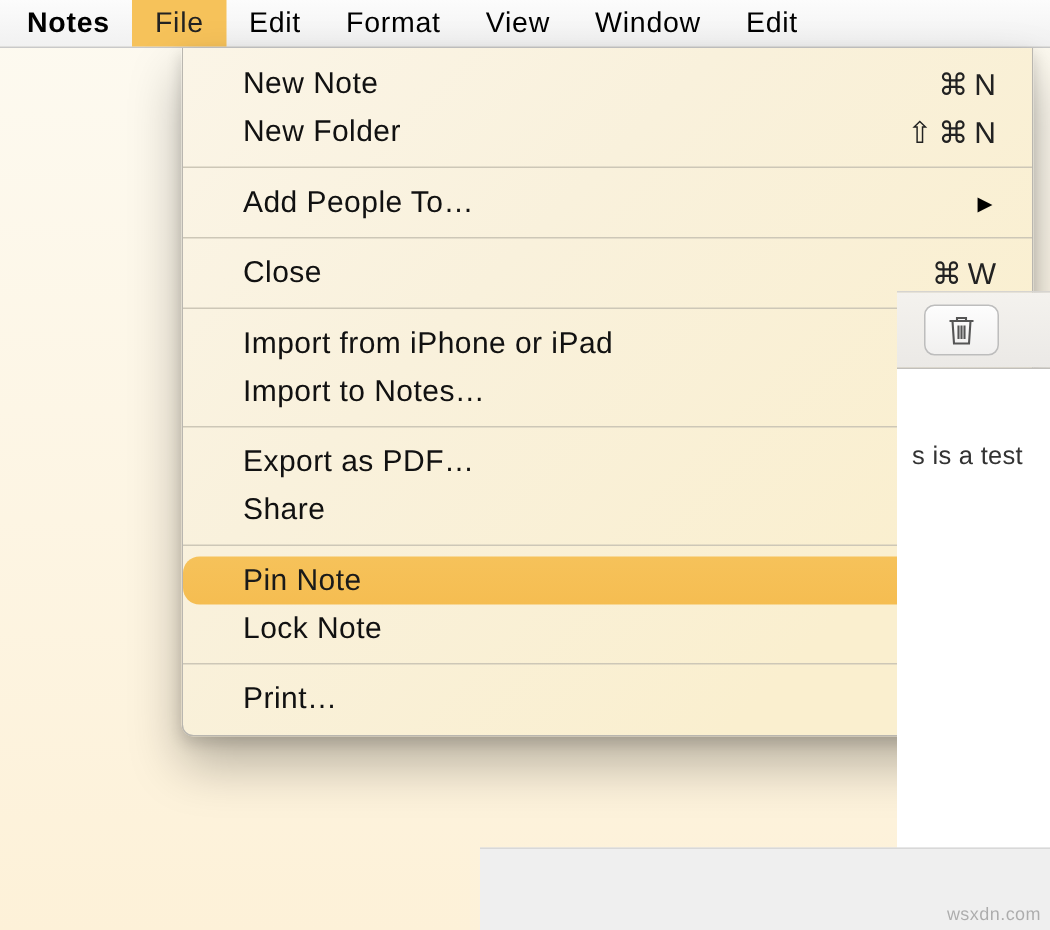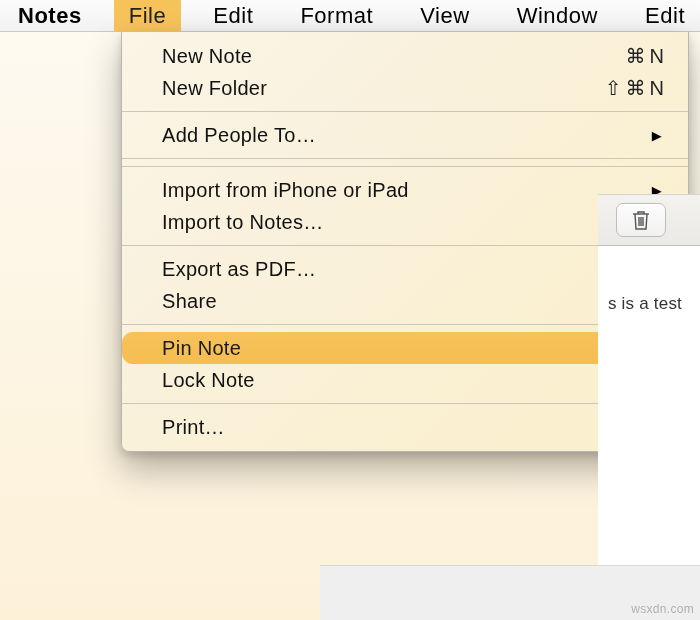--- a/index.html
+++ b/index.html
@@ -15,22 +15,21 @@
       font-family: -apple-system, "Helvetica Neue", Arial, sans-serif;
       background: linear-gradient(to bottom, #fdfaf1 0%, #fdf1d8 100%);
       position: relative;
     }
     .menubar {
       display: flex;
       align-items: stretch;
       height: 32px;
       background: linear-gradient(to bottom, #fcfcfc, #f1f1f1);
       border-bottom: 1px solid #c9c9c9;
-      font-size: 22px;
-      justify-content: space-between;
+      font-size: 19px;
     }
     .menu-title {
       padding: 0 15px;
       display: flex;
       align-items: center;
       cursor: default;
       color: #000;
       letter-spacing: 0.5px;
     }
     .menu-title.appname {
@@ -166,20 +165,24 @@
   <div class="mi">
     <span class="label">New Folder</span>
     <span class="shortcut">⇧⌘N</span>
   </div>
   <div class="sep"></div>
   <div class="mi">
     <span class="label">Add People To…</span>
     <span class="sub">▶</span>
   </div>
   <div class="sep"></div>
+  <div class="mi">
+    <span class="label">Close</span>
+    <span class="shortcut">⌘W</span>
+  </div>
   <div class="sep"></div>
   <div class="mi">
     <span class="label">Import from iPhone or iPad</span>
     <span class="sub">▶</span>
   </div>
   <div class="mi">
     <span class="label">Import to Notes…</span>
   </div>
   <div class="sep"></div>
   <div class="mi">

